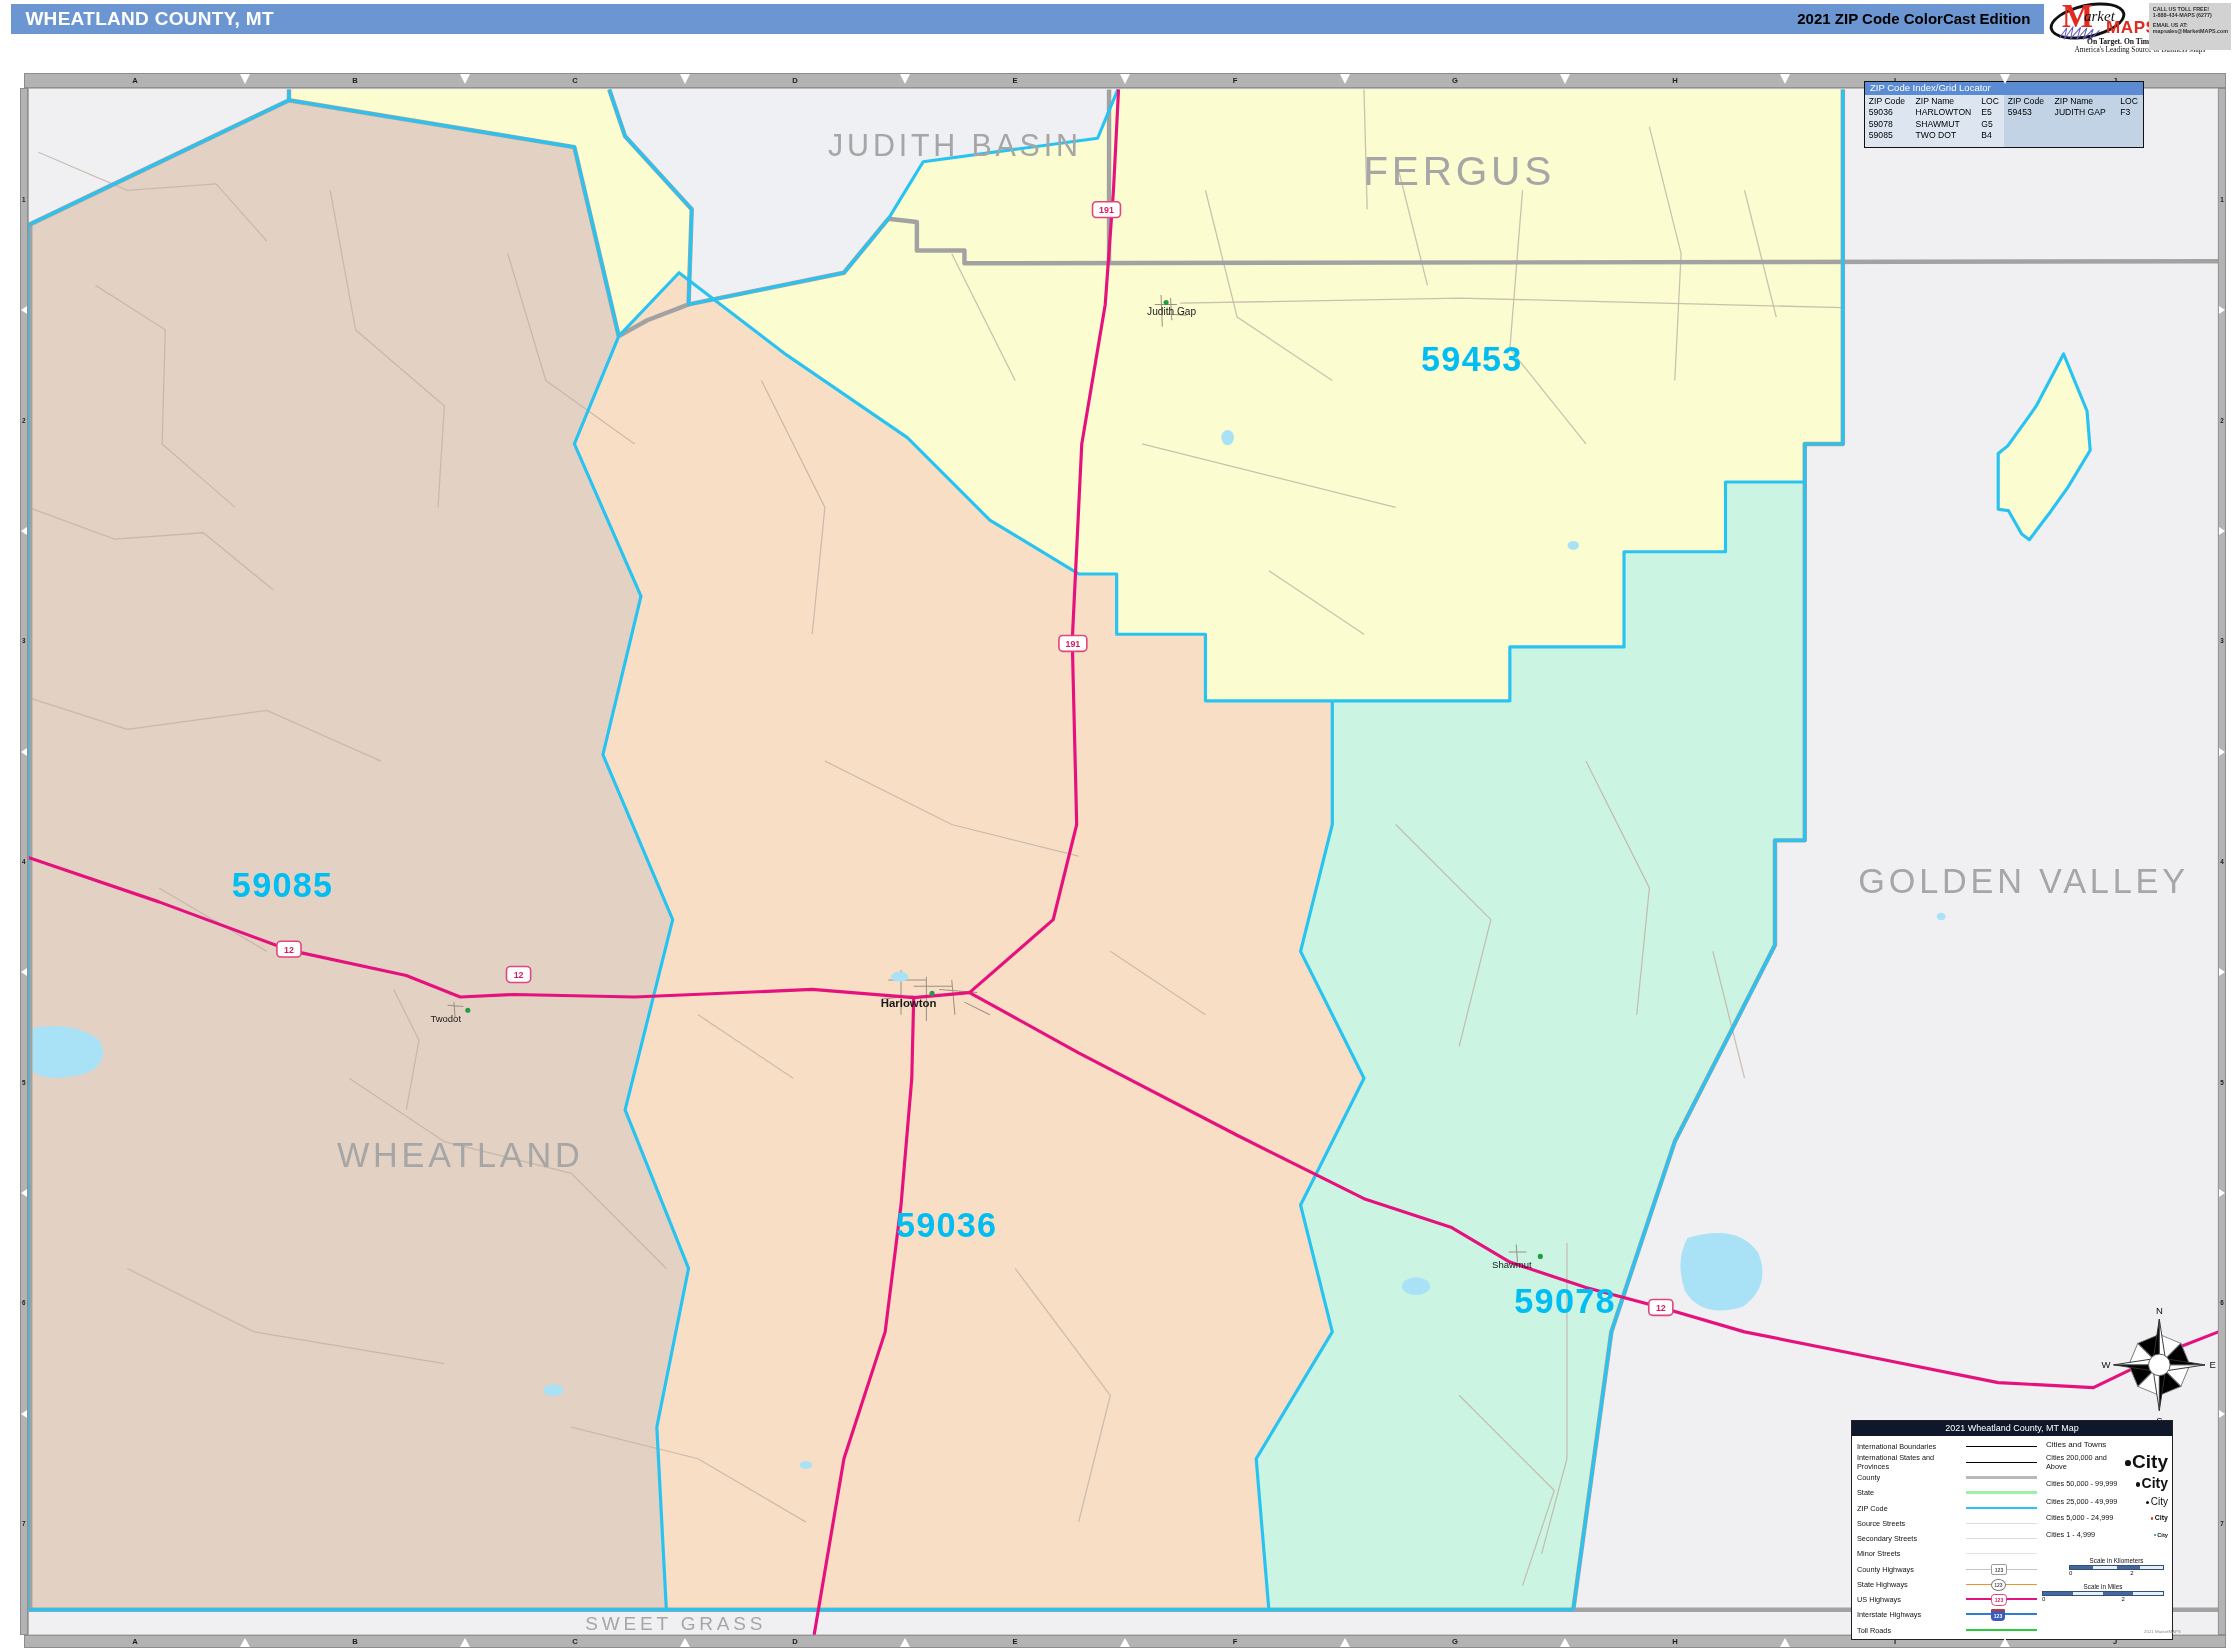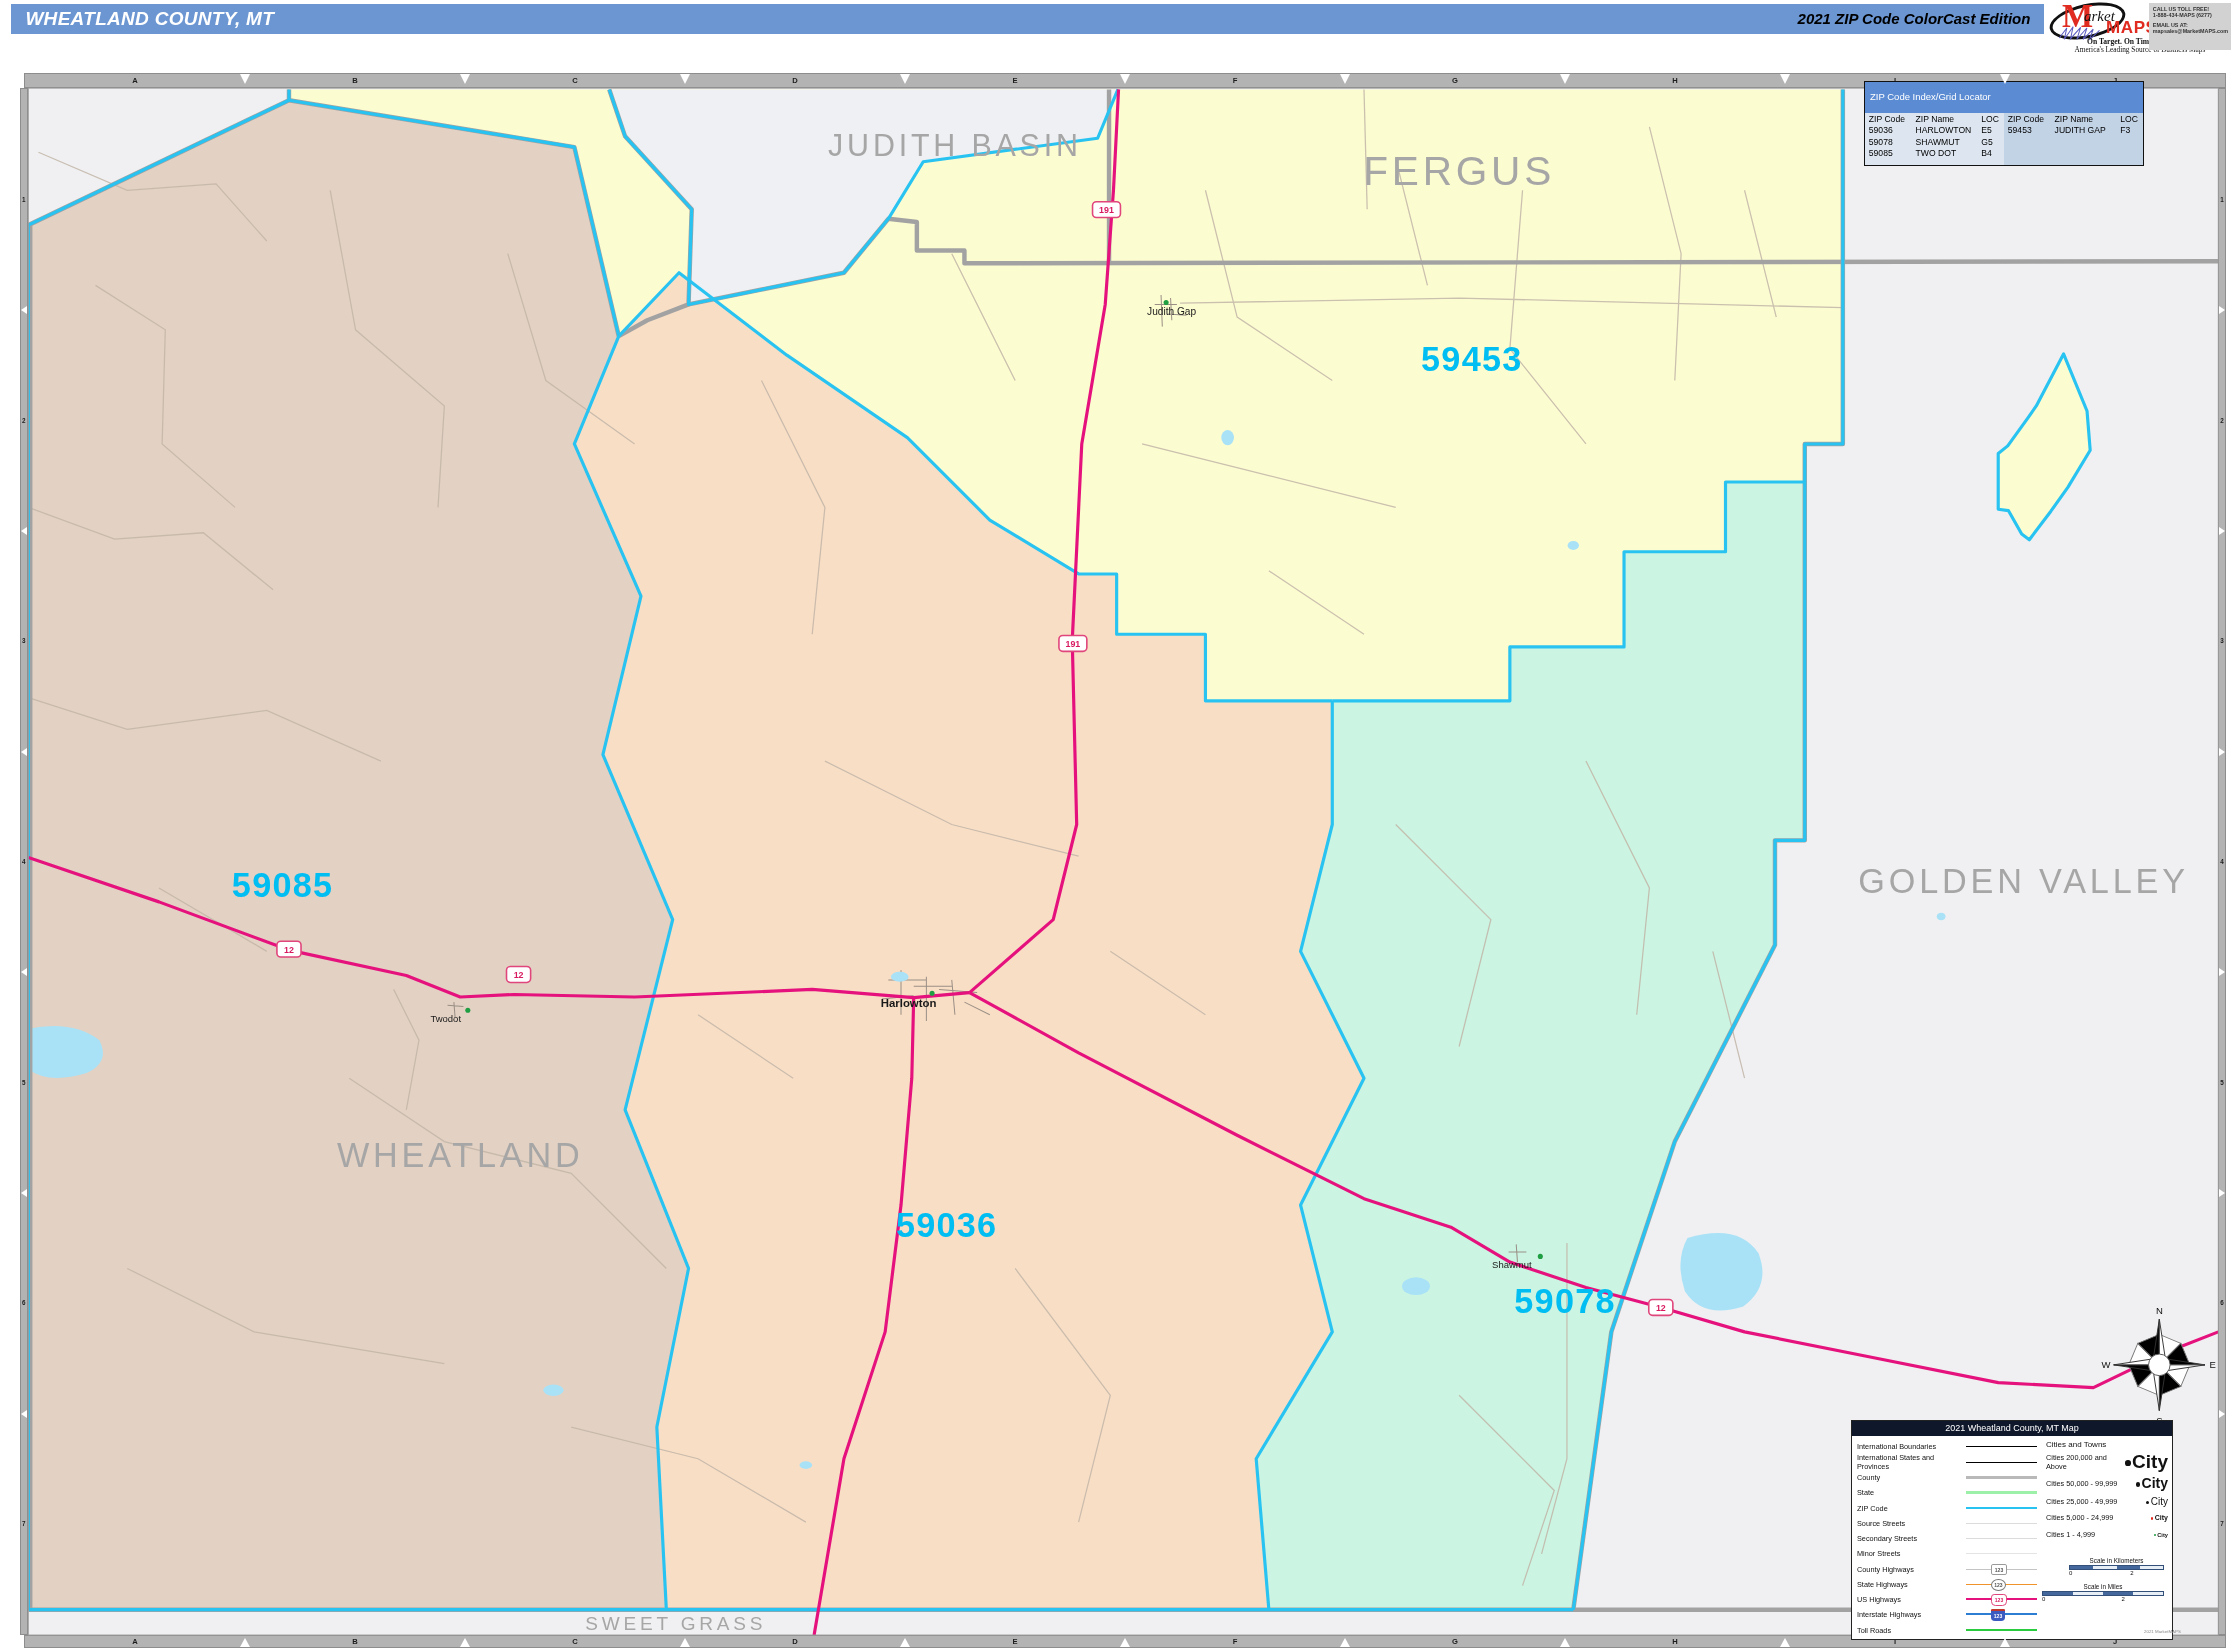--- a/index.html
+++ b/index.html
@@ -1,21 +1,21 @@
 <!DOCTYPE html>
 <html style="font-size:10px"><head>
 <meta charset="utf-8">
 <style>
   html,body{margin:0;padding:0;background:#fff;width:2239px;height:1649px;
     font-family:"Liberation Sans",sans-serif;position:relative;overflow:hidden;}
   #page{position:absolute;left:0;top:0;width:2239px;height:1649px;background:#fff;}
 
   
   #topbar{position:absolute;left:11.4px;top:3.8px;width:2033px;height:27px;background:#6b96d2;
-    display:flex;align-items:center;justify-content:space-between;padding:15px 14px;box-sizing:border-box;font-style:italic;}
+    display:flex;align-items:center;justify-content:space-between;padding:15px 14px;box-sizing:border-box;}
   #topbar .title{color:#fff;font-weight:bold;font-size:19px;letter-spacing:0.3px;}
   #topbar .edition{color:#000000;font-weight:bold;font-size:15px;text-align:right;}
 
   
   #logo{position:absolute;left:2048px;top:1.3px;width:100px;height:52px;}
   #logo .ellipse{position:absolute;left:1.3px;top:2.5px;width:71px;height:28px;border:3.2px solid #111;
     border-radius:50%;transform:rotate(-12deg);}
   #logo .m{position:absolute;left:14px;top:-3.8px;font-family:"Liberation Serif",serif;
     font-weight:bold;font-size:33px;color:#e02b20;}
   #logo .arket{position:absolute;left:36px;top:6.3px;font-family:"Liberation Serif",serif;
@@ -53,21 +53,21 @@
   #map-svg{position:absolute;left:0;top:0;}
   svg text{font-family:"Liberation Sans",sans-serif;}
   .county-label{fill:#a6a6a6;letter-spacing:6px;}
   .zip-label{fill:#00bdf2;font-weight:bold;letter-spacing:2px;}
   .town-label{fill:#1a1a1a;}
   .shield-txt{fill:#d81b60;font-weight:bold;text-anchor:middle;}
 
   
   #zip-index{position:absolute;left:1864px;top:81px;width:280px;border:1.3px solid #111;background:#dde6f0;
     box-sizing:border-box;}
-  #zip-index .hd{background:#5b8cd3;color:#fff;font-size:9.5px;padding:9px 5px;height:12.7px;}
+  #zip-index .hd{background:#5b8cd3;color:#fff;font-size:9.5px;padding:0 5px;height:12.7px;}
   #zip-index .body{display:flex;}
   #zip-index .half{width:50%;padding:1.3px 3.8px 5px 3.8px;box-sizing:border-box;font-size:8.6px;line-height:11.4px;color:#000;}
   #zip-index .half.right{background:#c3d3e6;}
   #zip-index .row{display:flex;}
   #zip-index .c1{width:47px;}#zip-index .c2{width:66px;}#zip-index .c3{width:19px;}
 
   
   #legend{position:absolute;left:1851px;top:1420px;width:322px;height:220px;border:1.3px solid #222;
     background:#fff;box-sizing:border-box;}
   #legend .hd{background:#0f172a;color:#fff;font-size:9px;text-align:center;padding:1.9px 0;height:11.4px;}

